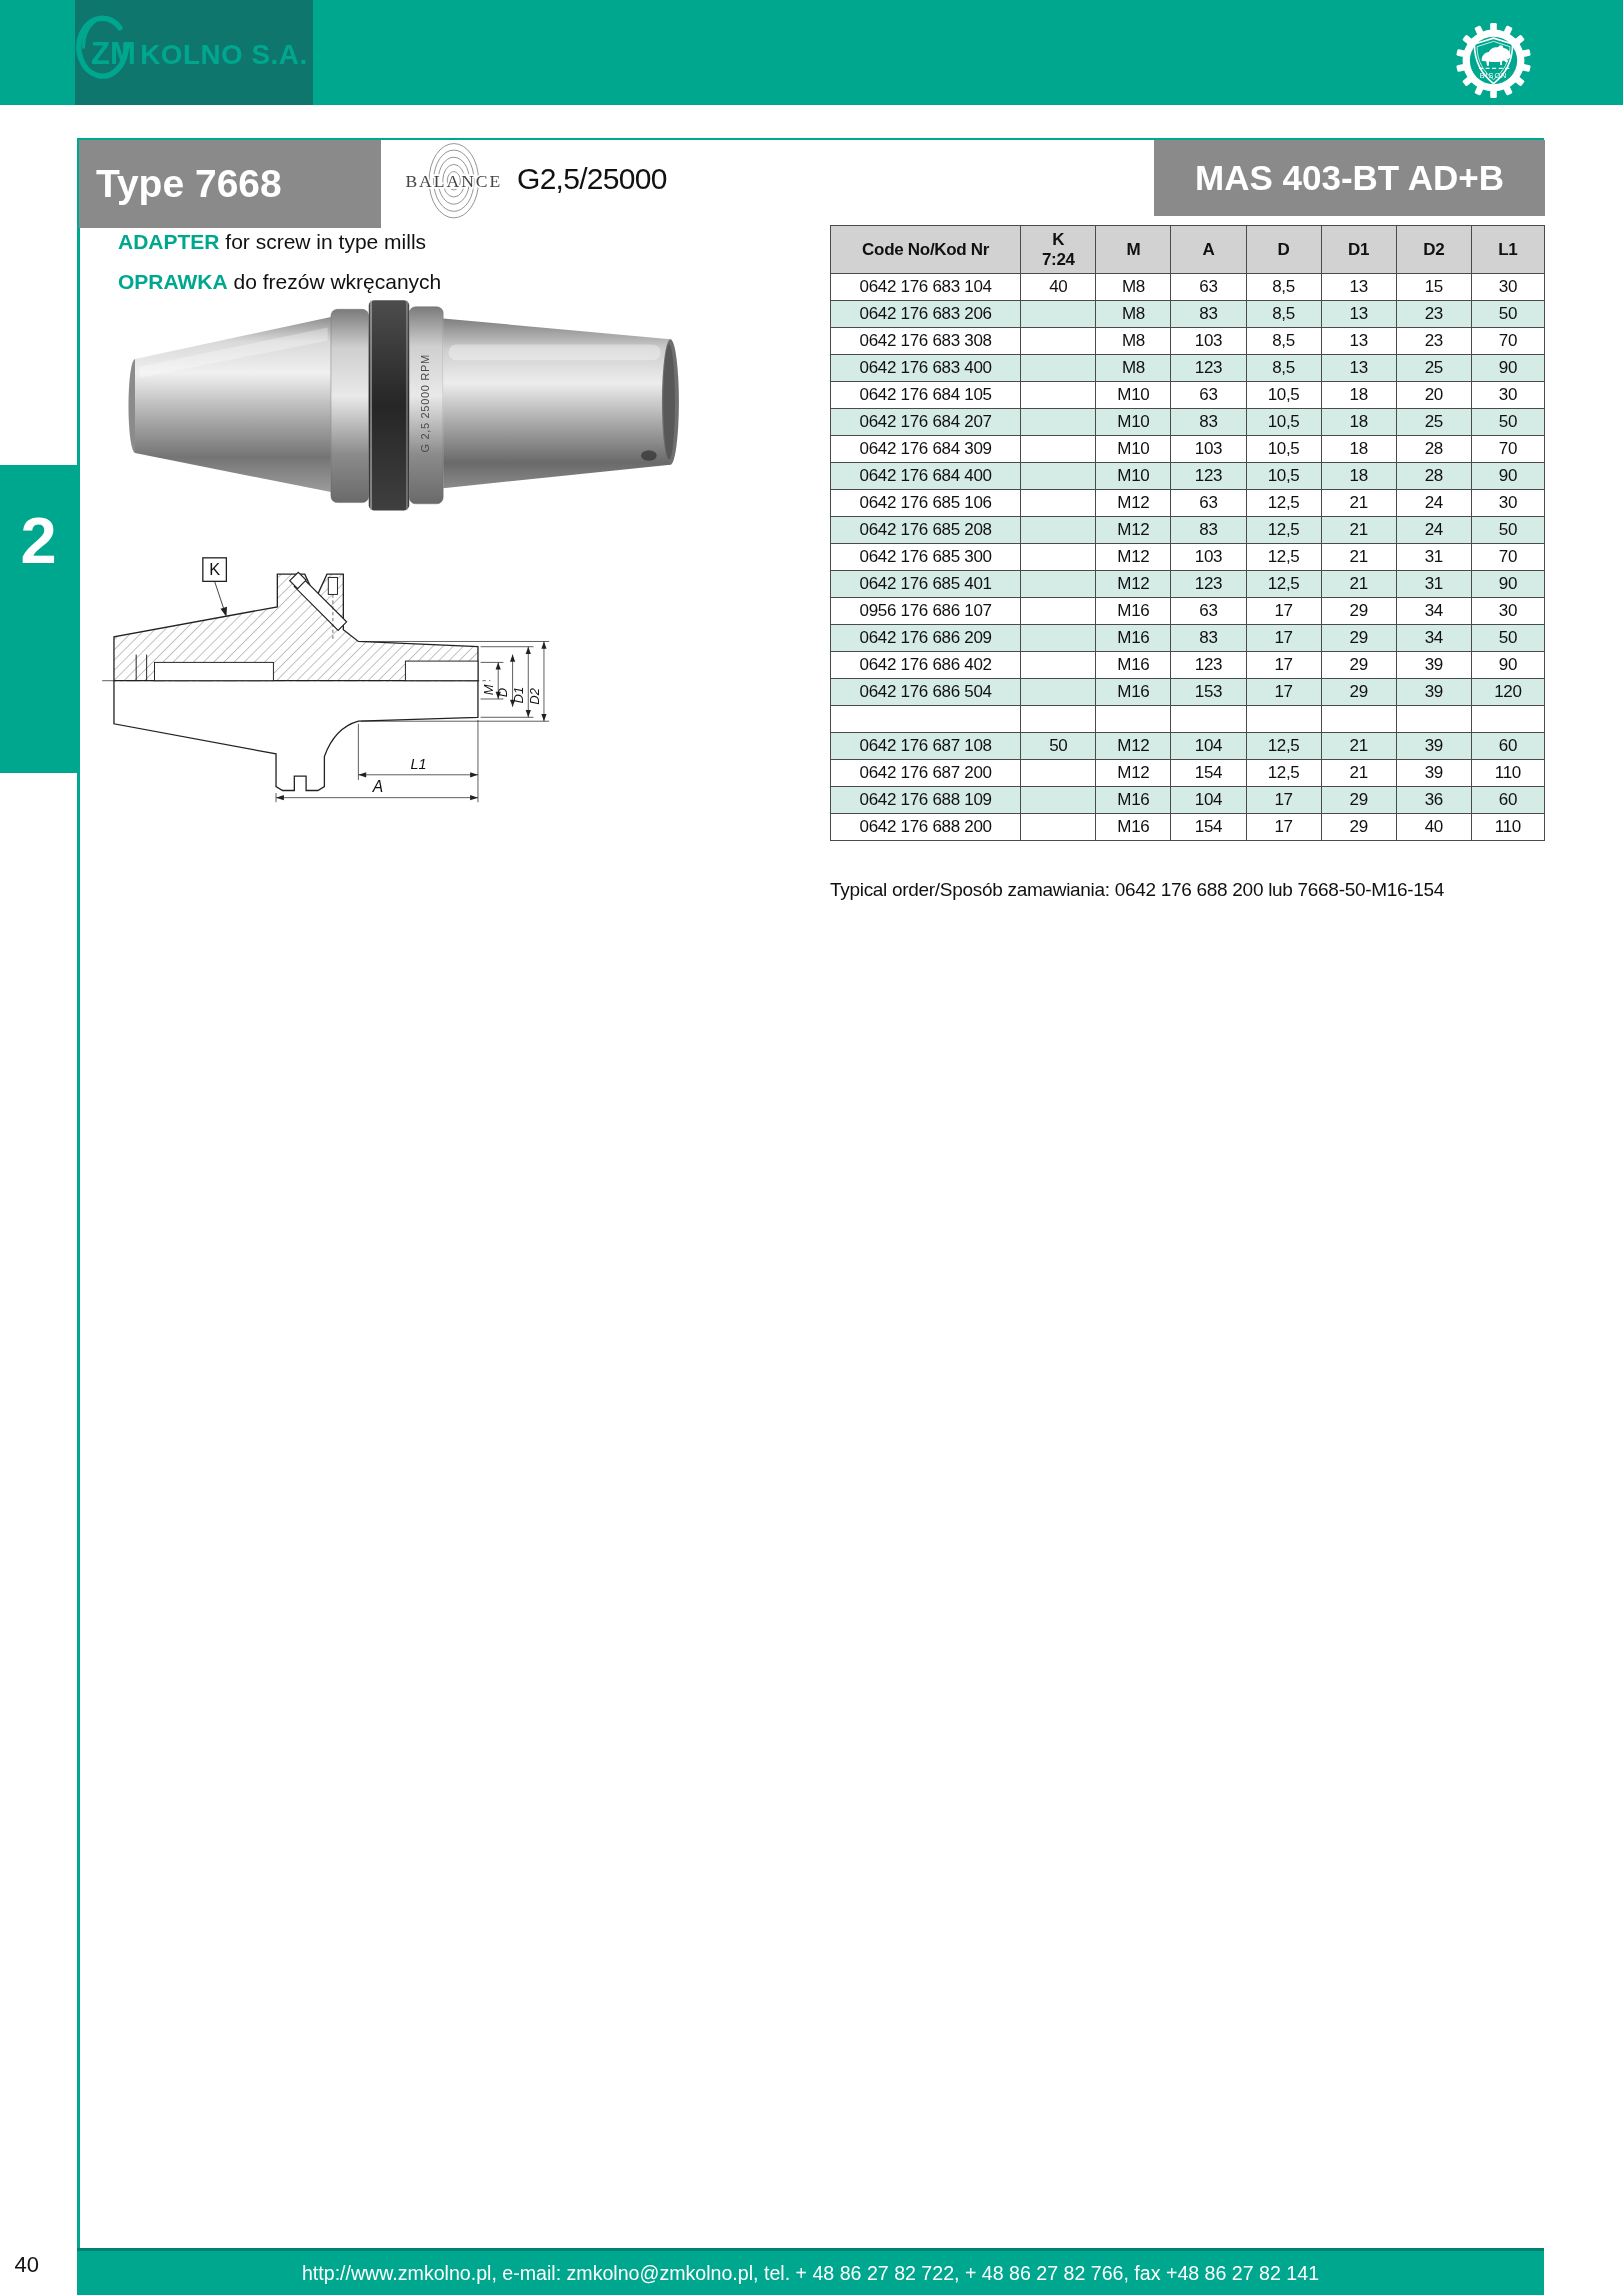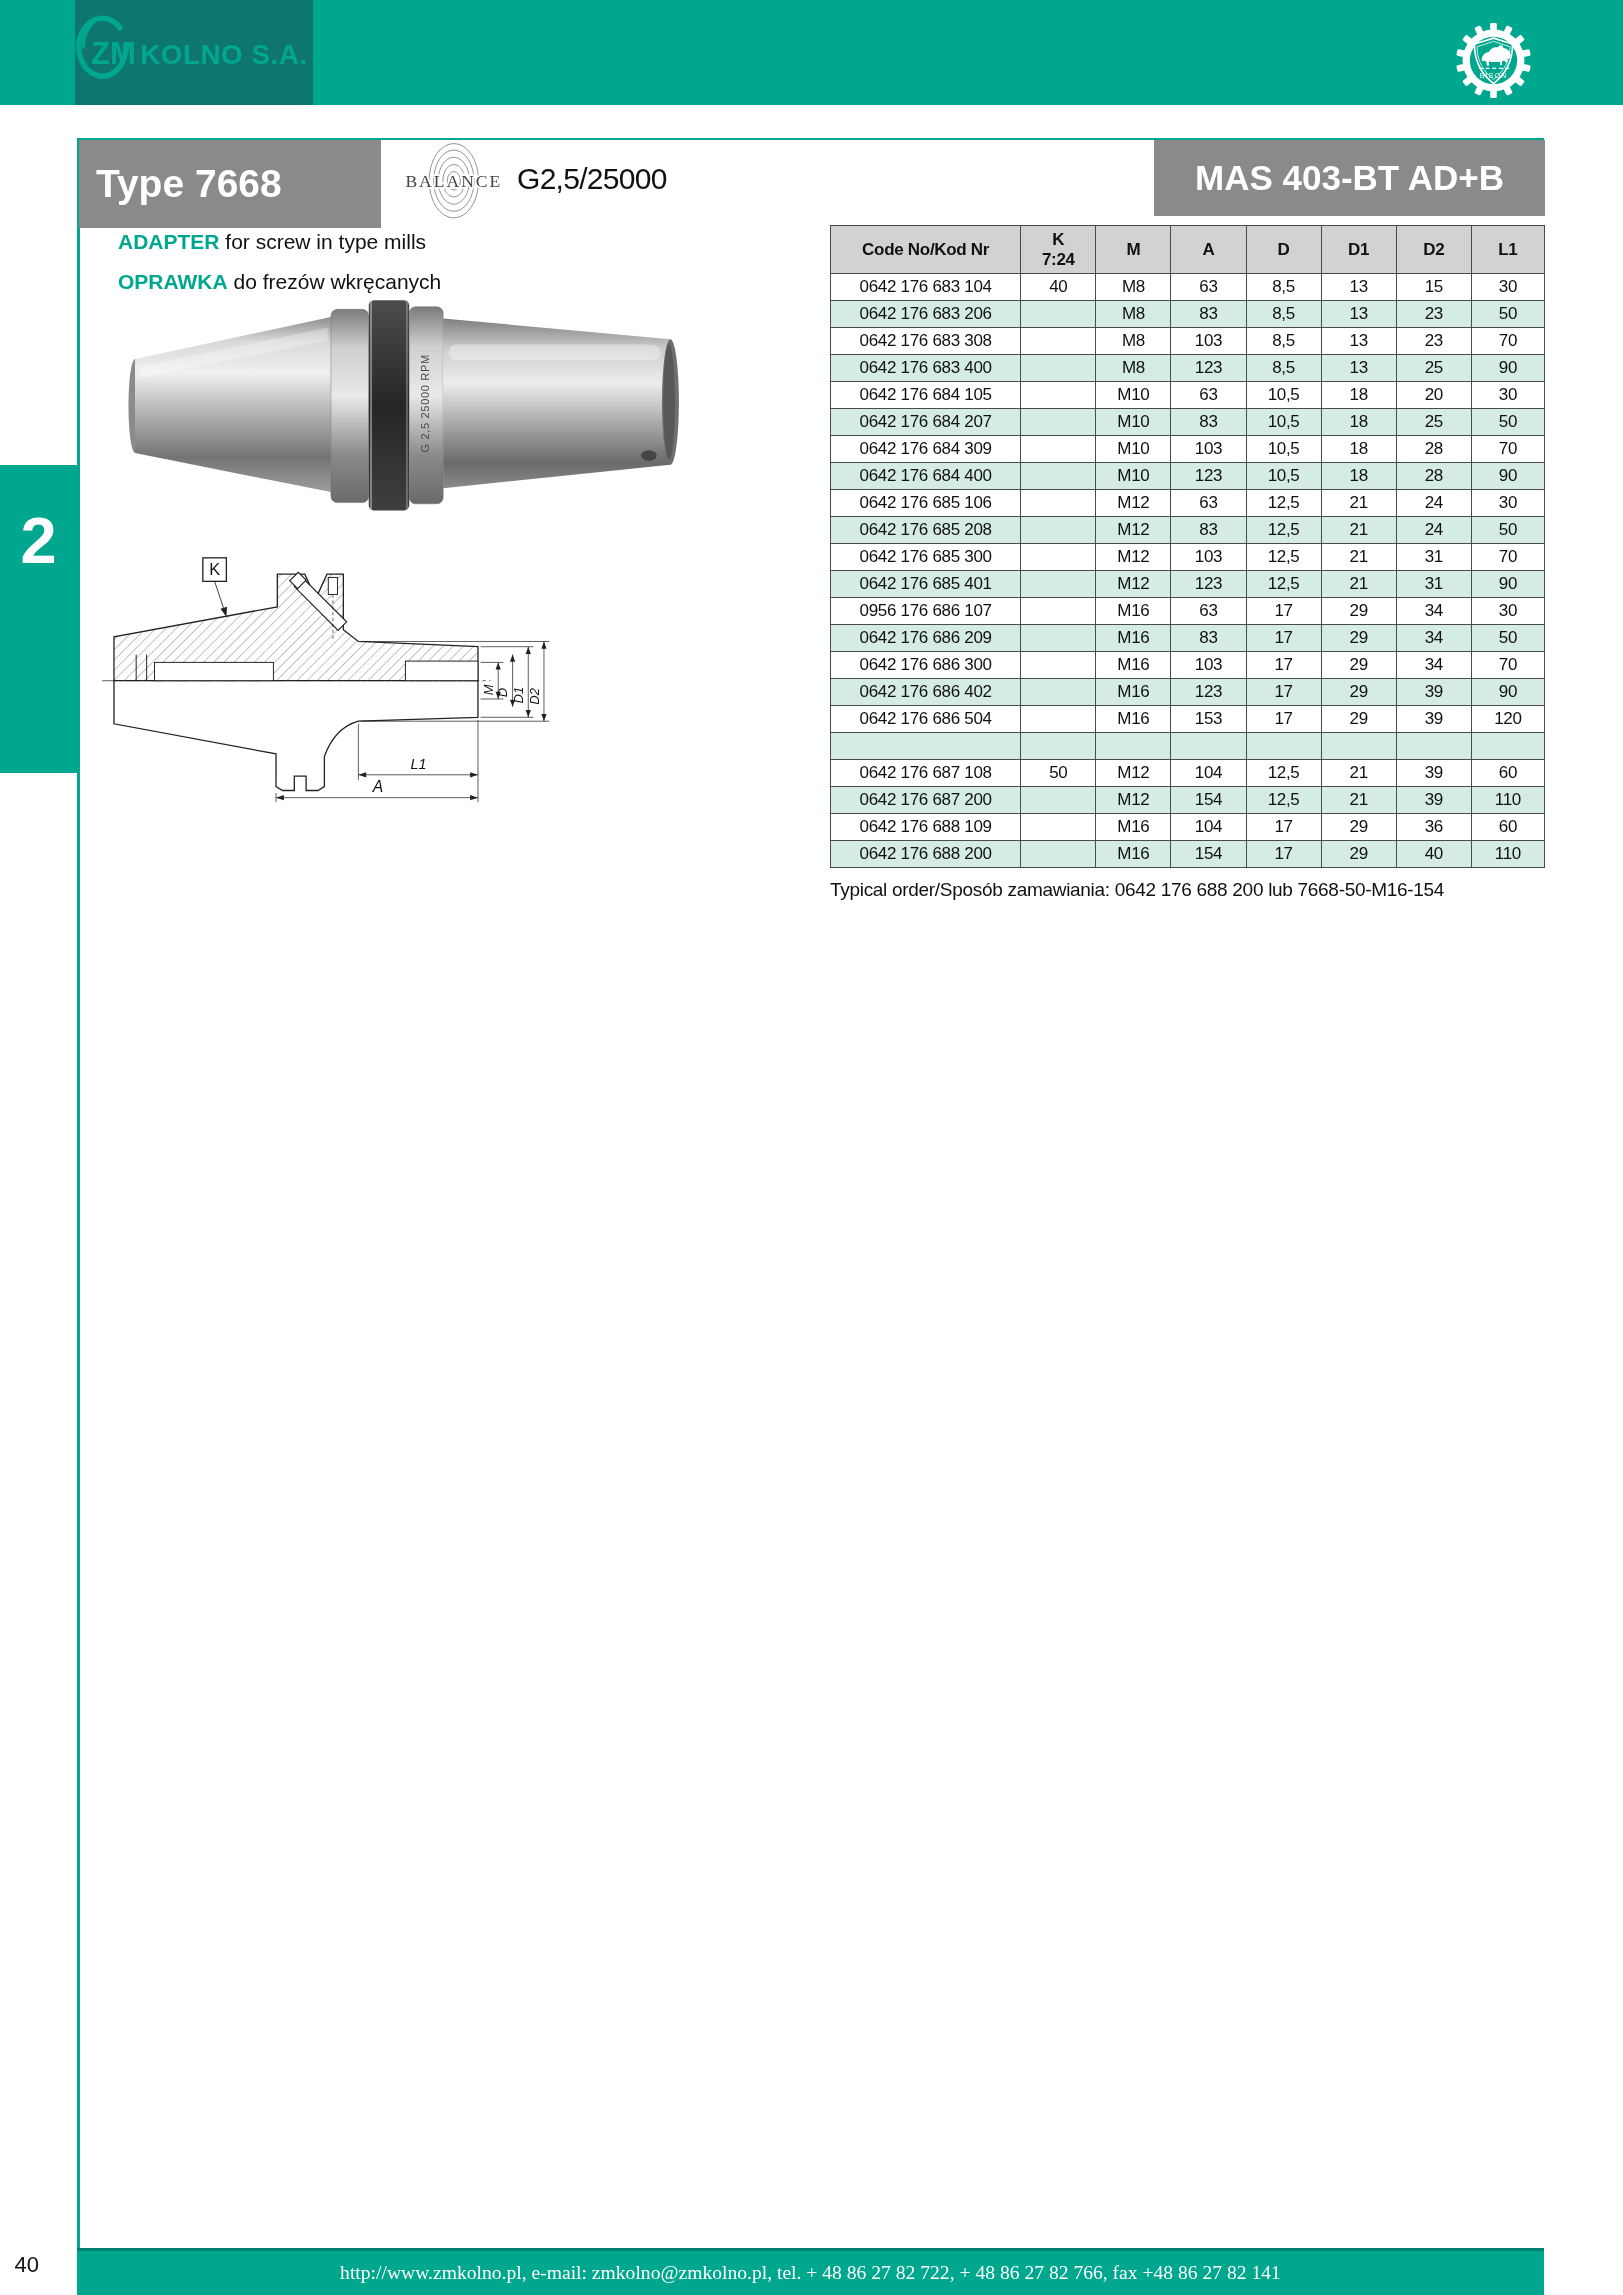--- a/index.html
+++ b/index.html
@@ -79,21 +79,21 @@
 
   .typical-order { left:830px; top:879px; font-size:19px; color:#111; letter-spacing:-0.3px; }
 
   
   .page-number { left:14.4px; top:2252px; font-size:22px; color:#111; }
   .footer-bar {
     left:77px; top:2248px; width:1467px; height:47px;
     background:var(--teal); border-top:3.9px solid var(--teal-dark);
     display:flex; align-items:center; justify-content:center;
   }
-  .footer-bar span { color:#fff; font-size:19.6px; letter-spacing:0;font-family:Liberation Serif, serif; }
+  .footer-bar span { color:#fff; font-size:19.6px; letter-spacing:0; }
 
   .serif { font-family:"Liberation Serif", serif; }
 </style>
 </head>
 <body>
 
 <div class="abs top-band"></div>
 
 <div class="abs logo-box">
   <svg viewBox="0 0 445 160">
@@ -459,30 +459,20 @@
           <td>0642 176 686 209</td>
           <td></td>
           <td>M16</td>
           <td>83</td>
           <td>17</td>
           <td>29</td>
           <td>34</td>
           <td>50</td>
         </tr>
         <tr>
-          <td>0642 176 686 300</td>
-          <td></td>
-          <td>M16</td>
-          <td>103</td>
-          <td>17</td>
-          <td>29</td>
-          <td>34</td>
-          <td>70</td>
-        </tr>
-        <tr>
           <td>0642 176 686 402</td>
           <td></td>
           <td>M16</td>
           <td>123</td>
           <td>17</td>
           <td>29</td>
           <td>39</td>
           <td>90</td>
         </tr>
         <tr>

